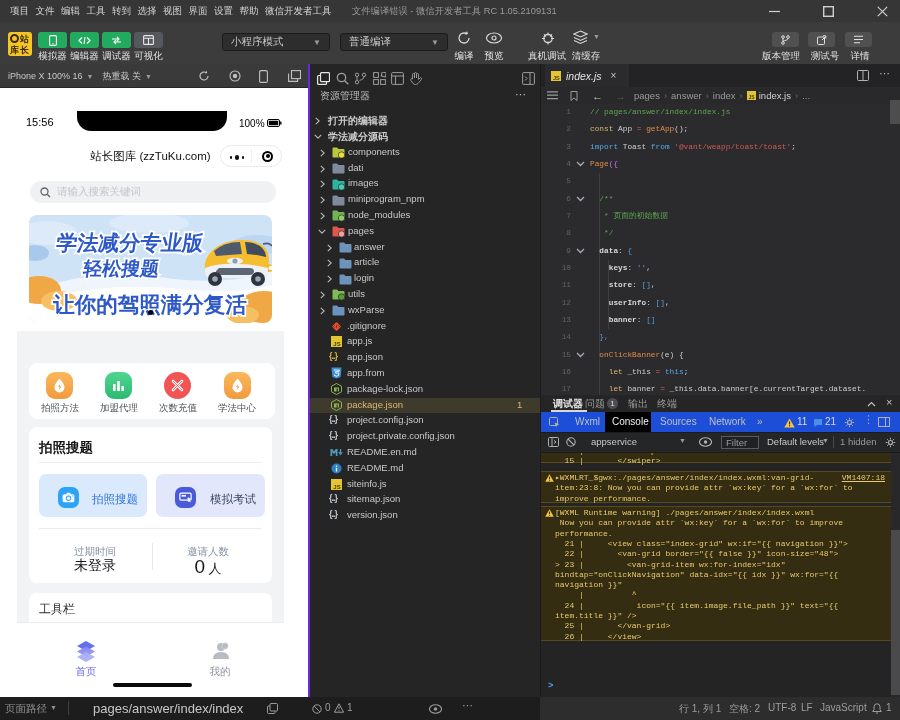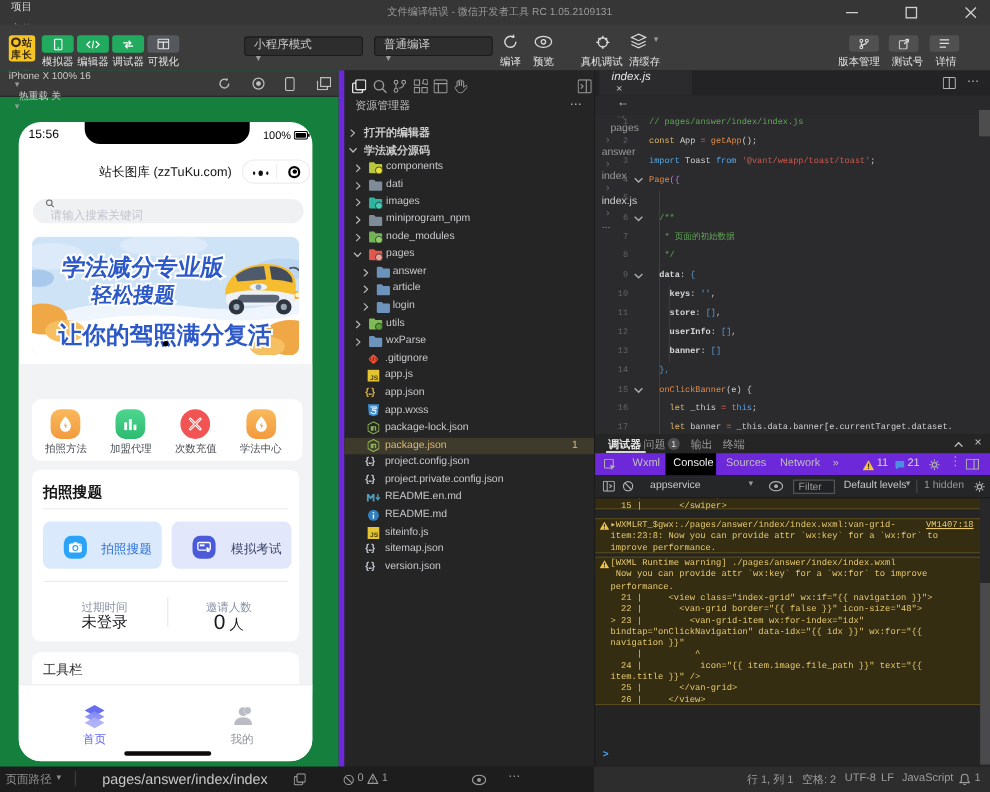--- a/index.html
+++ b/index.html
@@ -1,19 +1,19 @@
 <!DOCTYPE html>
 <html><head>
 <meta charset="utf-8">
 <style>
 *{margin:0;padding:0;box-sizing:border-box;}
 html,body{width:900px;height:720px;overflow:hidden;}
 body{font-family:"Liberation Sans",sans-serif;background:#2b2b2b;position:relative;font-size:12px;color:#ccc;}
 .abs{position:absolute;}
-.flex{display:flex;align-items:flex-start;flex-direction:column;}
+.flex{display:flex;align-items:center;}
 svg{display:block;}
 .mono{font-family:"Liberation Mono",monospace;}
 </style>
 </head>
 <body>
 
 <div class="abs" style="left:0;top:0;width:900px;height:22px;background:#363636;">
   <div class="flex" style="height:22px;padding-left:10px;gap:6.5px;font-size:9.5px;color:#d4d4d4;">
     <span>项目</span>
       <span>文件</span>
@@ -136,21 +136,21 @@
   <div class="abs" style="left:845px;top:10px;width:27px;height:15px;background:#505050;border-radius:3px;display:flex;align-items:center;justify-content:center;">
     <svg width="9" height="9" viewBox="0 0 9 9">
         <path d="M0 1.2h9M0 4.5h9M0 7.8h6" stroke="#e0e0e0" stroke-width="1.1"></path>
       </svg>
   </div>
   <div class="abs" style="left:762px;top:27.5px;width:48px;text-align:left;font-size:9.5px;color:#e3e3e3;">版本管理</div>
   <div class="abs" style="left:808px;top:27.5px;width:34px;text-align:center;font-size:9.5px;color:#e3e3e3;">测试号</div>
   <div class="abs" style="left:843px;top:27.5px;width:34px;text-align:center;font-size:9.5px;color:#e3e3e3;">详情</div>
 </div>
 
-<div class="abs" style="left:0;top:64px;width:308px;height:633px;background:#15803d;">
+<div class="abs" style="left:0;top:64px;width:308px;height:633px;background:#ffffff;">
 
   <div class="abs" style="left:0;top:0;width:308px;height:24px;background:#3a3a3a;border-bottom:1px solid #262626;">
     <div class="flex" style="height:24px;padding-left:8px;font-size:9px;color:#c9c9c9;">
       <span>iPhone X 100% 16</span>
         <span style="font-size:7px;color:#9a9a9a;margin-left:4px;">▼</span>
       <span style="margin-left:9px;">热重载 关</span>
         <span style="font-size:7px;color:#9a9a9a;margin-left:4px;">▼</span>
     </div>
     <svg class="abs" style="left:198px;top:6px;" width="12" height="12" viewBox="0 0 12 12">
         <path d="M10 6a4 4 0 1 1-1.6-3.2" stroke="#c0c0c0" stroke-width="1.2" fill="none"></path>
@@ -322,21 +322,21 @@
         <circle cx="14" cy="5" r="3.4" fill="#d8dade"></circle>
           <circle cx="14" cy="5" r="2.8" fill="#b9bcc4"></circle>
       </svg>
       <div class="abs" style="left:182px;top:42px;width:42px;text-align:center;font-size:10.5px;color:#8f949b;">我的</div>
     </div>
 
     <div class="abs" style="left:96px;top:572px;width:79px;height:4px;background:#0a0a0a;border-radius:2px;"></div>
   </div>
 </div>
 
-<div class="abs" style="left:308px;top:64px;width:232px;height:633px;background:#252526;border-left:5px solid #6d28d9;">
+<div class="abs" style="left:308px;top:64px;width:232px;height:633px;background:#252526;border-left:2px solid #6d28d9;">
 
 <svg class="abs" style="left:7px;top:8px;" width="13" height="13" viewBox="0 0 13 13">
       <rect x="3.5" y="0.6" width="9" height="9" rx="1" fill="none" stroke="#e8e8e8" stroke-width="1.2"></rect>
       <path d="M9.5 9.6v1.8q0 1-1 1H1.6q-1 0-1-1V4.5q0-1 1-1h2" fill="none" stroke="#e8e8e8" stroke-width="1.2"></path>
     </svg>
 <svg class="abs" style="left:26px;top:8px;" width="13" height="13" viewBox="0 0 13 13">
       <circle cx="5.5" cy="5.5" r="4.2" fill="none" stroke="#9d9d9d" stroke-width="1.3"></circle>
       <path d="M8.7 8.7L12.3 12.3" stroke="#9d9d9d" stroke-width="1.3"></path>
     </svg>
 <svg class="abs" style="left:44px;top:8px;" width="13" height="13" viewBox="0 0 13 13">
@@ -498,21 +498,21 @@
     </div>
 <div class="abs" style="left:0;top:286.1px;width:232px;height:15.8px;font-size:9.5px;color:#c9c9cc;">
       <span style="position:absolute;left:19px;top:1px;font-size:9px;font-weight:bold;color:#d8b546;letter-spacing:-1px;">{..}</span>
       <span style="position:absolute;left:37px;top:1px;">app.json</span>
     </div>
 <div class="abs" style="left:0;top:301.9px;width:232px;height:15.8px;font-size:9.5px;color:#c9c9cc;">
       <svg width="11" height="12" viewBox="0 0 11 12" style="position:absolute;left:21px;top:1.5px;">
         <path d="M0.5 0.5H10.5L9.6 10L5.5 11.5L1.4 10Z" fill="#3b8fd4"></path>
         <path d="M2.8 3h5.4l-.2 1.6H4.6l.1 1.5h3.1L7.5 8.5L5.5 9.2L3.5 8.5l-.1-1" stroke="#fff" stroke-width="0.9" fill="none"></path>
       </svg>
-      <span style="position:absolute;left:37px;top:1px;">app.wxss</span>
+      <span style="position:absolute;left:37px;top:1px;">app.from</span>
     </div>
 <div class="abs" style="left:0;top:317.7px;width:232px;height:15.8px;font-size:9.5px;color:#c9c9cc;">
       <svg width="11" height="12" viewBox="0 0 11 12" style="position:absolute;left:21px;top:1.5px;">
         <path d="M5.5 0.5L10.5 3.2V8.8L5.5 11.5L0.5 8.8V3.2Z" fill="none" stroke="#8bb352" stroke-width="1"></path>
         <path d="M3 4.5h5v4H6.8v-3H5.6v3H3Z" fill="#8bb352"></path>
       </svg>
       <span style="position:absolute;left:37px;top:1px;">package-lock.json</span>
     </div>
 <div class="abs" style="left:0;top:333.5px;width:232px;height:15.8px;font-size:9.5px;color:#c9c9cc;background:#3e3a2c;">
       <svg width="11" height="12" viewBox="0 0 11 12" style="position:absolute;left:21px;top:1.5px;">
@@ -655,21 +655,21 @@
       <span class="abs" style="left:10px;top:15px;width:36px;height:2px;background:#d8d8d8;"></span>
 <span class="abs" style="left:44px;top:2px;font-size:10px;color:#9a9a9a;">问题</span>
 <span class="abs" style="left:66px;top:2.5px;width:11px;height:11px;background:#4d4d52;border-radius:50%;font-size:8px;color:#e0e0e0;text-align:center;line-height:11px;">1</span>
 <span class="abs" style="left:87px;top:2px;font-size:10px;color:#9a9a9a;">输出</span>
 <span class="abs" style="left:116px;top:2px;font-size:10px;color:#9a9a9a;">终端</span>
 <svg class="abs" style="left:326px;top:6px;" width="9" height="6" viewBox="0 0 9 6">
         <path d="M1 5L4.5 1.5L8 5" stroke="#c0c0c0" stroke-width="1.2" fill="none"></path>
       </svg>
 <span class="abs" style="left:345px;top:1px;font-size:11px;color:#c0c0c0;">×</span>
 </div>
-<div class="abs" style="left:0;top:17px;width:360px;height:21px;background:#6d28d9;border-bottom:1px solid #1b1b1b;z-index:3;">
+<div class="abs" style="left:0;top:17px;width:360px;height:21px;background:#1d4ed8;border-bottom:1px solid #1b1b1b;z-index:3;">
 <svg class="abs" style="left:8px;top:5px;" width="11" height="11" viewBox="0 0 11 11">
         <rect x="0.5" y="0.5" width="8" height="8" rx="1" fill="none" stroke="#b0b0b0"></rect>
         <path d="M5.5 5.5L10.5 7.2L8 8L7.2 10.5Z" fill="#b0b0b0"></path>
       </svg>
 <span class="abs" style="left:34px;top:4px;font-size:10px;color:#bfbfbf;">Wxml</span>
 <div class="abs" style="left:64px;top:0;width:46px;height:20px;background:#000;"></div>
 <span class="abs" style="left:71px;top:4px;font-size:10px;color:#f0f0f0;">Console</span>
 <span class="abs" style="left:119px;top:4px;font-size:10px;color:#bfbfbf;">Sources</span>
 <span class="abs" style="left:168px;top:4px;font-size:10px;color:#bfbfbf;">Network</span>
 <span class="abs" style="left:216px;top:4px;font-size:10px;color:#bfbfbf;">»</span>

